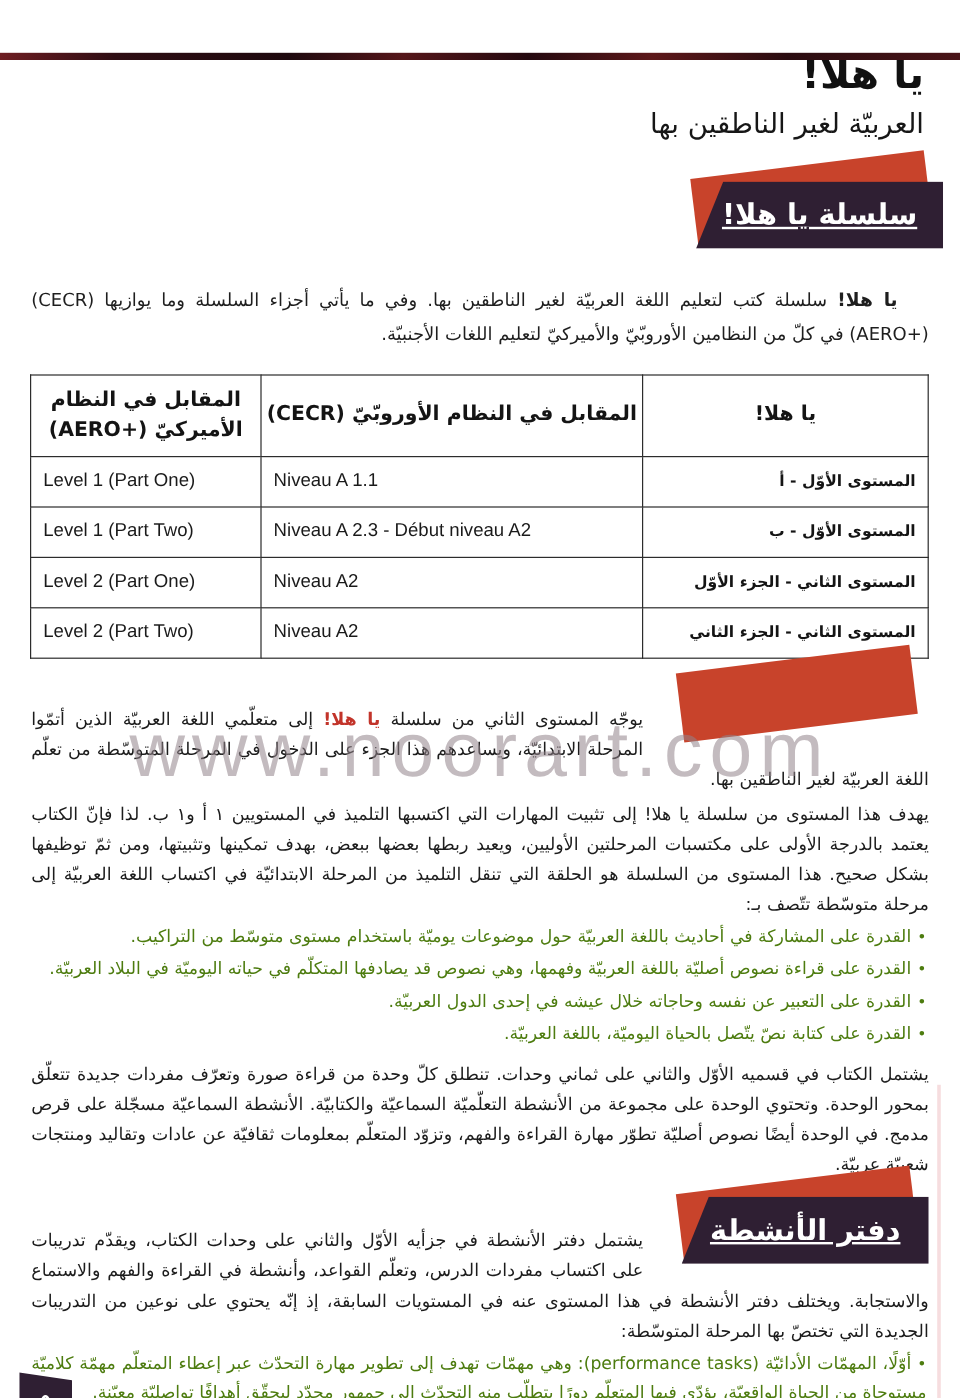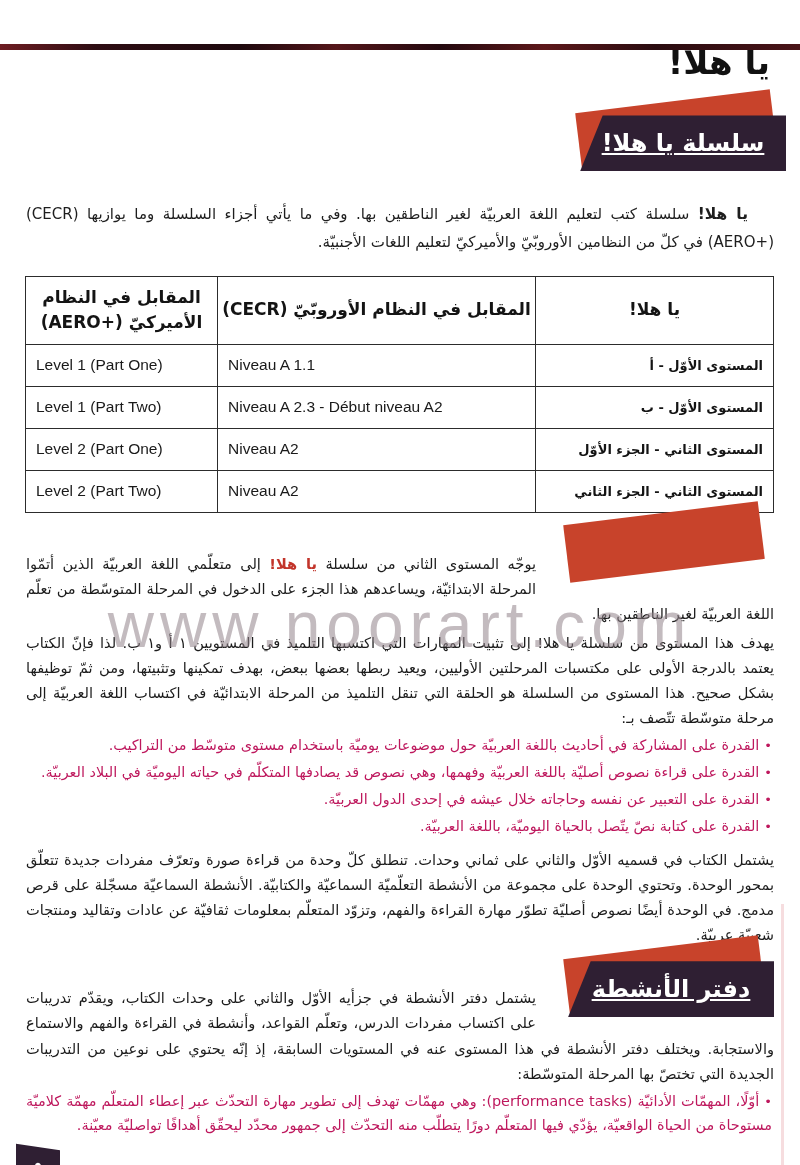--- a/index.html
+++ b/index.html
@@ -84,21 +84,21 @@
   .section{margin:0 26px;}
   .section .banner{float:left;margin:-12px 14px 6px 0;}
   
   .section .banner{float:right;margin:-12px 0 6px 16px;}
   .sec-p{
     margin:0 0 4px 0;font-size:14.6px;line-height:1.72;text-align:justify;color:#1c1c1c;
   }
   .sec-p.first{padding-top:16px;}
   .red-inline{color:var(--accent-red-text,#c2342a);font-weight:bold;}
   .bullet{
-    margin:0 2px 3px 0;font-size:14.4px;line-height:1.66;text-align:justify;color:#be185d;
+    margin:0 2px 3px 0;font-size:14.4px;line-height:1.66;text-align:justify;color:#4d7c0f;
   }
   .bullet .dot{font-size:13px;margin-left:5px;}
   .sb-sec{margin-top:22px;}
   .ab-sec{margin-top:18px;}
 
   
   .watermark{
     position:absolute;top:544px;left:0;width:800px;
     direction:ltr;text-align:center;
     font-family:Liberation Sans, sans-serif;
@@ -124,20 +124,21 @@
 </style>
 </head>
 <body>
 
 <div class="page">
 
   <div class="top-edge"></div>
   <div class="right-shadow"></div>
 
   <h1 class="title">يا هلا!</h1>
+  <div class="subtitle">العربيّة لغير الناطقين بها</div>
 
   <div class="series-wrap">
     <div class="banner">
       <div class="red"></div>
       <div class="dark">
         <span>سلسلة يا هلا!</span>
       </div>
     </div>
   </div>
 

